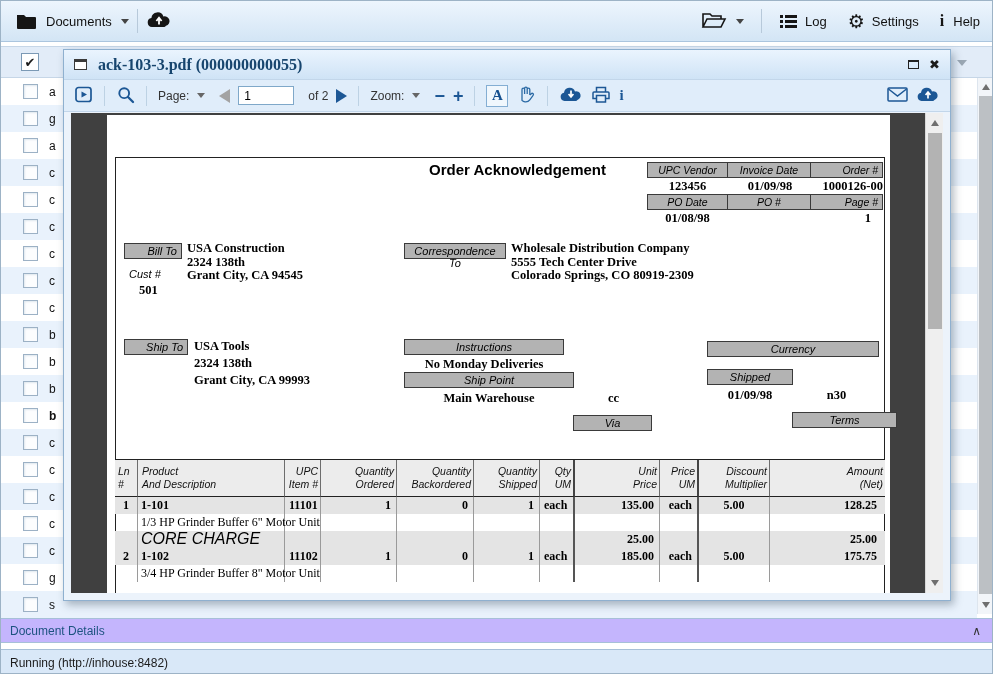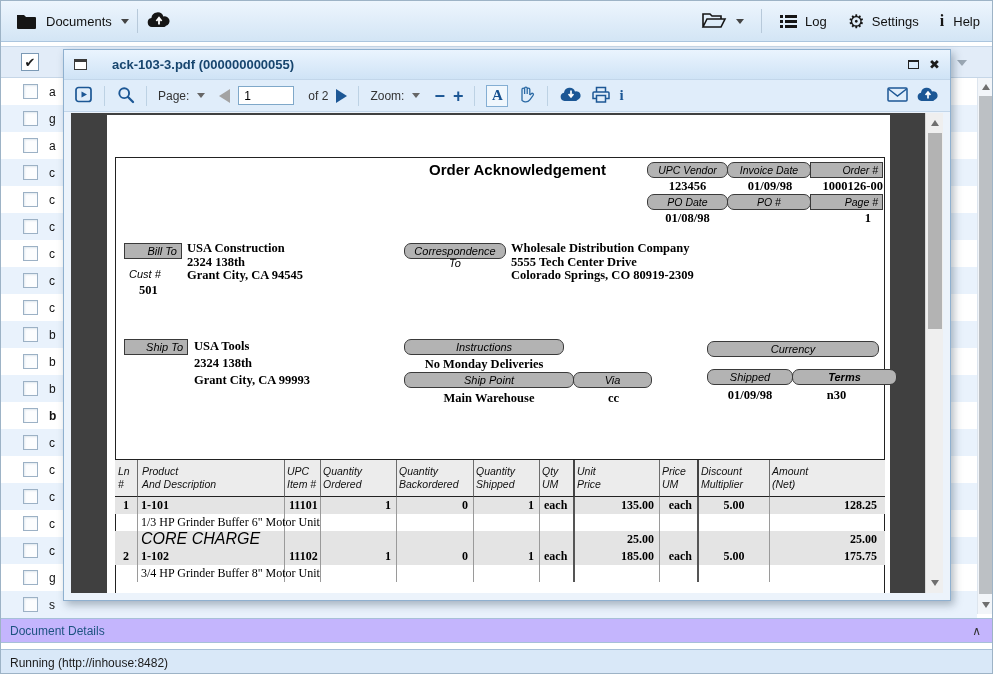--- a/index.html
+++ b/index.html
@@ -40,21 +40,21 @@
   .tri-up{width:0;height:0;border-left:4px solid transparent;border-right:4px solid transparent;border-bottom:6px solid #6f6f6f;}
   .tri-dn{width:0;height:0;border-left:4px solid transparent;border-right:4px solid transparent;border-top:6px solid #6f6f6f;}
   .oscroll .thumb{position:absolute;left:1px;top:18px;width:15px;height:498px;background:#bcc0c4;}
 
   
   .window{position:absolute;left:62px;top:48px;width:888px;height:552px;background:#ecf3fb;
      border:1px solid #8fb0cf;box-shadow:3px 4px 8px rgba(40,60,80,.35);}
   .titlebar{height:30px;background:linear-gradient(#eaf4fe,#cfe3f6);border-bottom:1px solid #c2d6ea;
      display:flex;align-items:center;padding:0 10px;}
   .win-ico{width:13px;height:11px;border:1px solid #3a3a3a;border-top:3px solid #3a3a3a;background:#fff;}
-  .win-title{margin-left:25px;font-size:13px;font-weight:bold;color:#17456e;}
+  .win-title{margin-left:11px;font-size:16px;font-weight:bold;color:#17456e;font-family:Liberation Serif, serif;}
   .tb-right{margin-left:auto;display:flex;align-items:center;gap:10px;}
   .max-ico{width:11px;height:9px;border:1px solid #222;border-top:2px solid #222;}
   .close-ico{font-size:13px;color:#1b1b1b;line-height:13px;}
 
   
   .pdf-toolbar{height:32px;background:#e0edfa;border-bottom:1px solid #c2d6ea;display:flex;
      align-items:center;padding:0 10px;gap:8px;color:#333;font-size:12px;}
   .pt-div{width:1px;height:20px;background:#bdd2e4;margin:0 3px;}
   .pg-input{width:56px;height:19px;border:1px solid #7fa8c9;font-size:12px;padding:0 5px;font-family:"Liberation Sans",sans-serif;}
   .nav-prev{width:0;height:0;border-top:7px solid transparent;border-bottom:7px solid transparent;border-right:11px solid #a3a3a3;}
@@ -77,39 +77,39 @@
   .abs{position:absolute;}
   .doc-frame{position:absolute;left:8px;top:42px;width:770px;height:436px;border:1px solid #222;border-bottom:none;}
   .doc-title{position:absolute;left:322px;top:46px;font-family:"Liberation Sans",sans-serif;font-weight:bold;font-size:15px;}
   .glabel{background:#b3b3b3;border:1px solid #3a3a3a;font-family:"Liberation Sans",sans-serif;
      font-style:italic;font-size:11px;padding:1px 4px;color:#000;height:16px;}
   .serifb{font-weight:bold;font-size:12.5px;}
   .addr div{line-height:13.5px;font-weight:bold;font-size:12.5px;}
   .addr.wide div{line-height:17px;}
   .ilabel{font-family:"Liberation Sans",sans-serif;font-style:italic;font-size:11px;}
   .frow{display:flex;}
-  .frow .glabel + .glabel{margin-left:-1px;}
+  .frow .glabel + .glabel{margin-left:-1px;margin-top:43px;}
 
   
   .info-block{position:absolute;left:540px;top:47px;width:238px;}
   .irow{display:flex;}
   .irow .gcell{background:#b3b3b3;border:1px solid #3a3a3a;font-family:"Liberation Sans",sans-serif;
      font-style:italic;font-size:10.5px;height:16px;padding:1px 4px;}
   .irow .gcell + .gcell{margin-left:-1px;}
   .irow .vcell{font-weight:bold;font-size:12.5px;height:16px;padding-top:1px;}
   .w1{width:81px;} .w2{width:84px;} .w3{width:73px;}
-  .tctr{text-align:center;border-radius:7px;} .trgt{text-align:right;}
+  .tctr{text-align:center;} .trgt{text-align:right;}
   .pr2{padding-right:2px;} .pr14{padding-right:14px;}
 
   
   .items-table{position:absolute;left:8px;top:344px;width:770px;border-top:1px solid #222;}
   .ithead,.itr{display:grid;grid-template-columns:23px 147px 36px 76px 77px 66px 35px 85px 39px 71px 115px;}
   .ith{background:#ececec;border-right:1px solid #6d6d6d;border-bottom:1px solid #222;
      font-family:"Liberation Sans",sans-serif;font-style:italic;font-size:10.5px;line-height:12.5px;
-     padding:5px 2px 6px 2px;text-align:left;color:#111;}
+     padding:5px 2px 6px 2px;text-align:right;color:#111;}
   .ith:nth-child(1){text-align:left;padding-left:3px;}
   .ith:nth-child(2){text-align:left;padding-left:4px;}
   .ith:nth-child(7),.ith:nth-child(9){border-right-width:2px;border-right-color:#444;}
   .ith:last-child{border-right:none;}
   .itr{height:17px;}
   .itc{border-right:1px solid #9a9a9a;font-weight:bold;font-size:12px;line-height:16px;white-space:nowrap;}
   .itc:nth-child(7),.itc:nth-child(9){border-right-width:2px;border-right-color:#555;}
   .itc:last-child{border-right:none;}
   .itc:nth-child(1){text-align:center;}
   .itc:nth-child(2){padding-left:3px;overflow:visible;}
@@ -395,21 +395,21 @@
         <div class="abs frow" style="left:297px;top:257px;">
           <span class="glabel tctr" style="width:170px;">Ship Point</span>
           <span class="glabel tctr" style="width:79px;">Via</span>
         </div>
         <div class="abs serifb tctr" style="left:297px;top:276px;width:170px;">Main Warehouse</div>
         <div class="abs serifb tctr" style="left:467px;top:276px;width:79px;">cc</div>
 
         <div class="abs glabel tctr" style="left:600px;top:226px;width:172px;">Currency</div>
         <div class="abs frow" style="left:600px;top:254px;">
           <span class="glabel tctr" style="width:86px;">Shipped</span>
-          <span class="glabel tctr" style="width:105px;font-weight:bold;">Terms</span>
+          <span class="glabel tctr" style="width:105px;">Terms</span>
         </div>
         <div class="abs serifb tctr" style="left:600px;top:273px;width:86px;">01/09/98</div>
         <div class="abs serifb tctr" style="left:686px;top:273px;width:87px;">n30</div>
 
         <div class="items-table">
           <div class="ithead">
             <div class="ith">
                 <div>Ln</div>
                 <div>#</div>
               </div>

